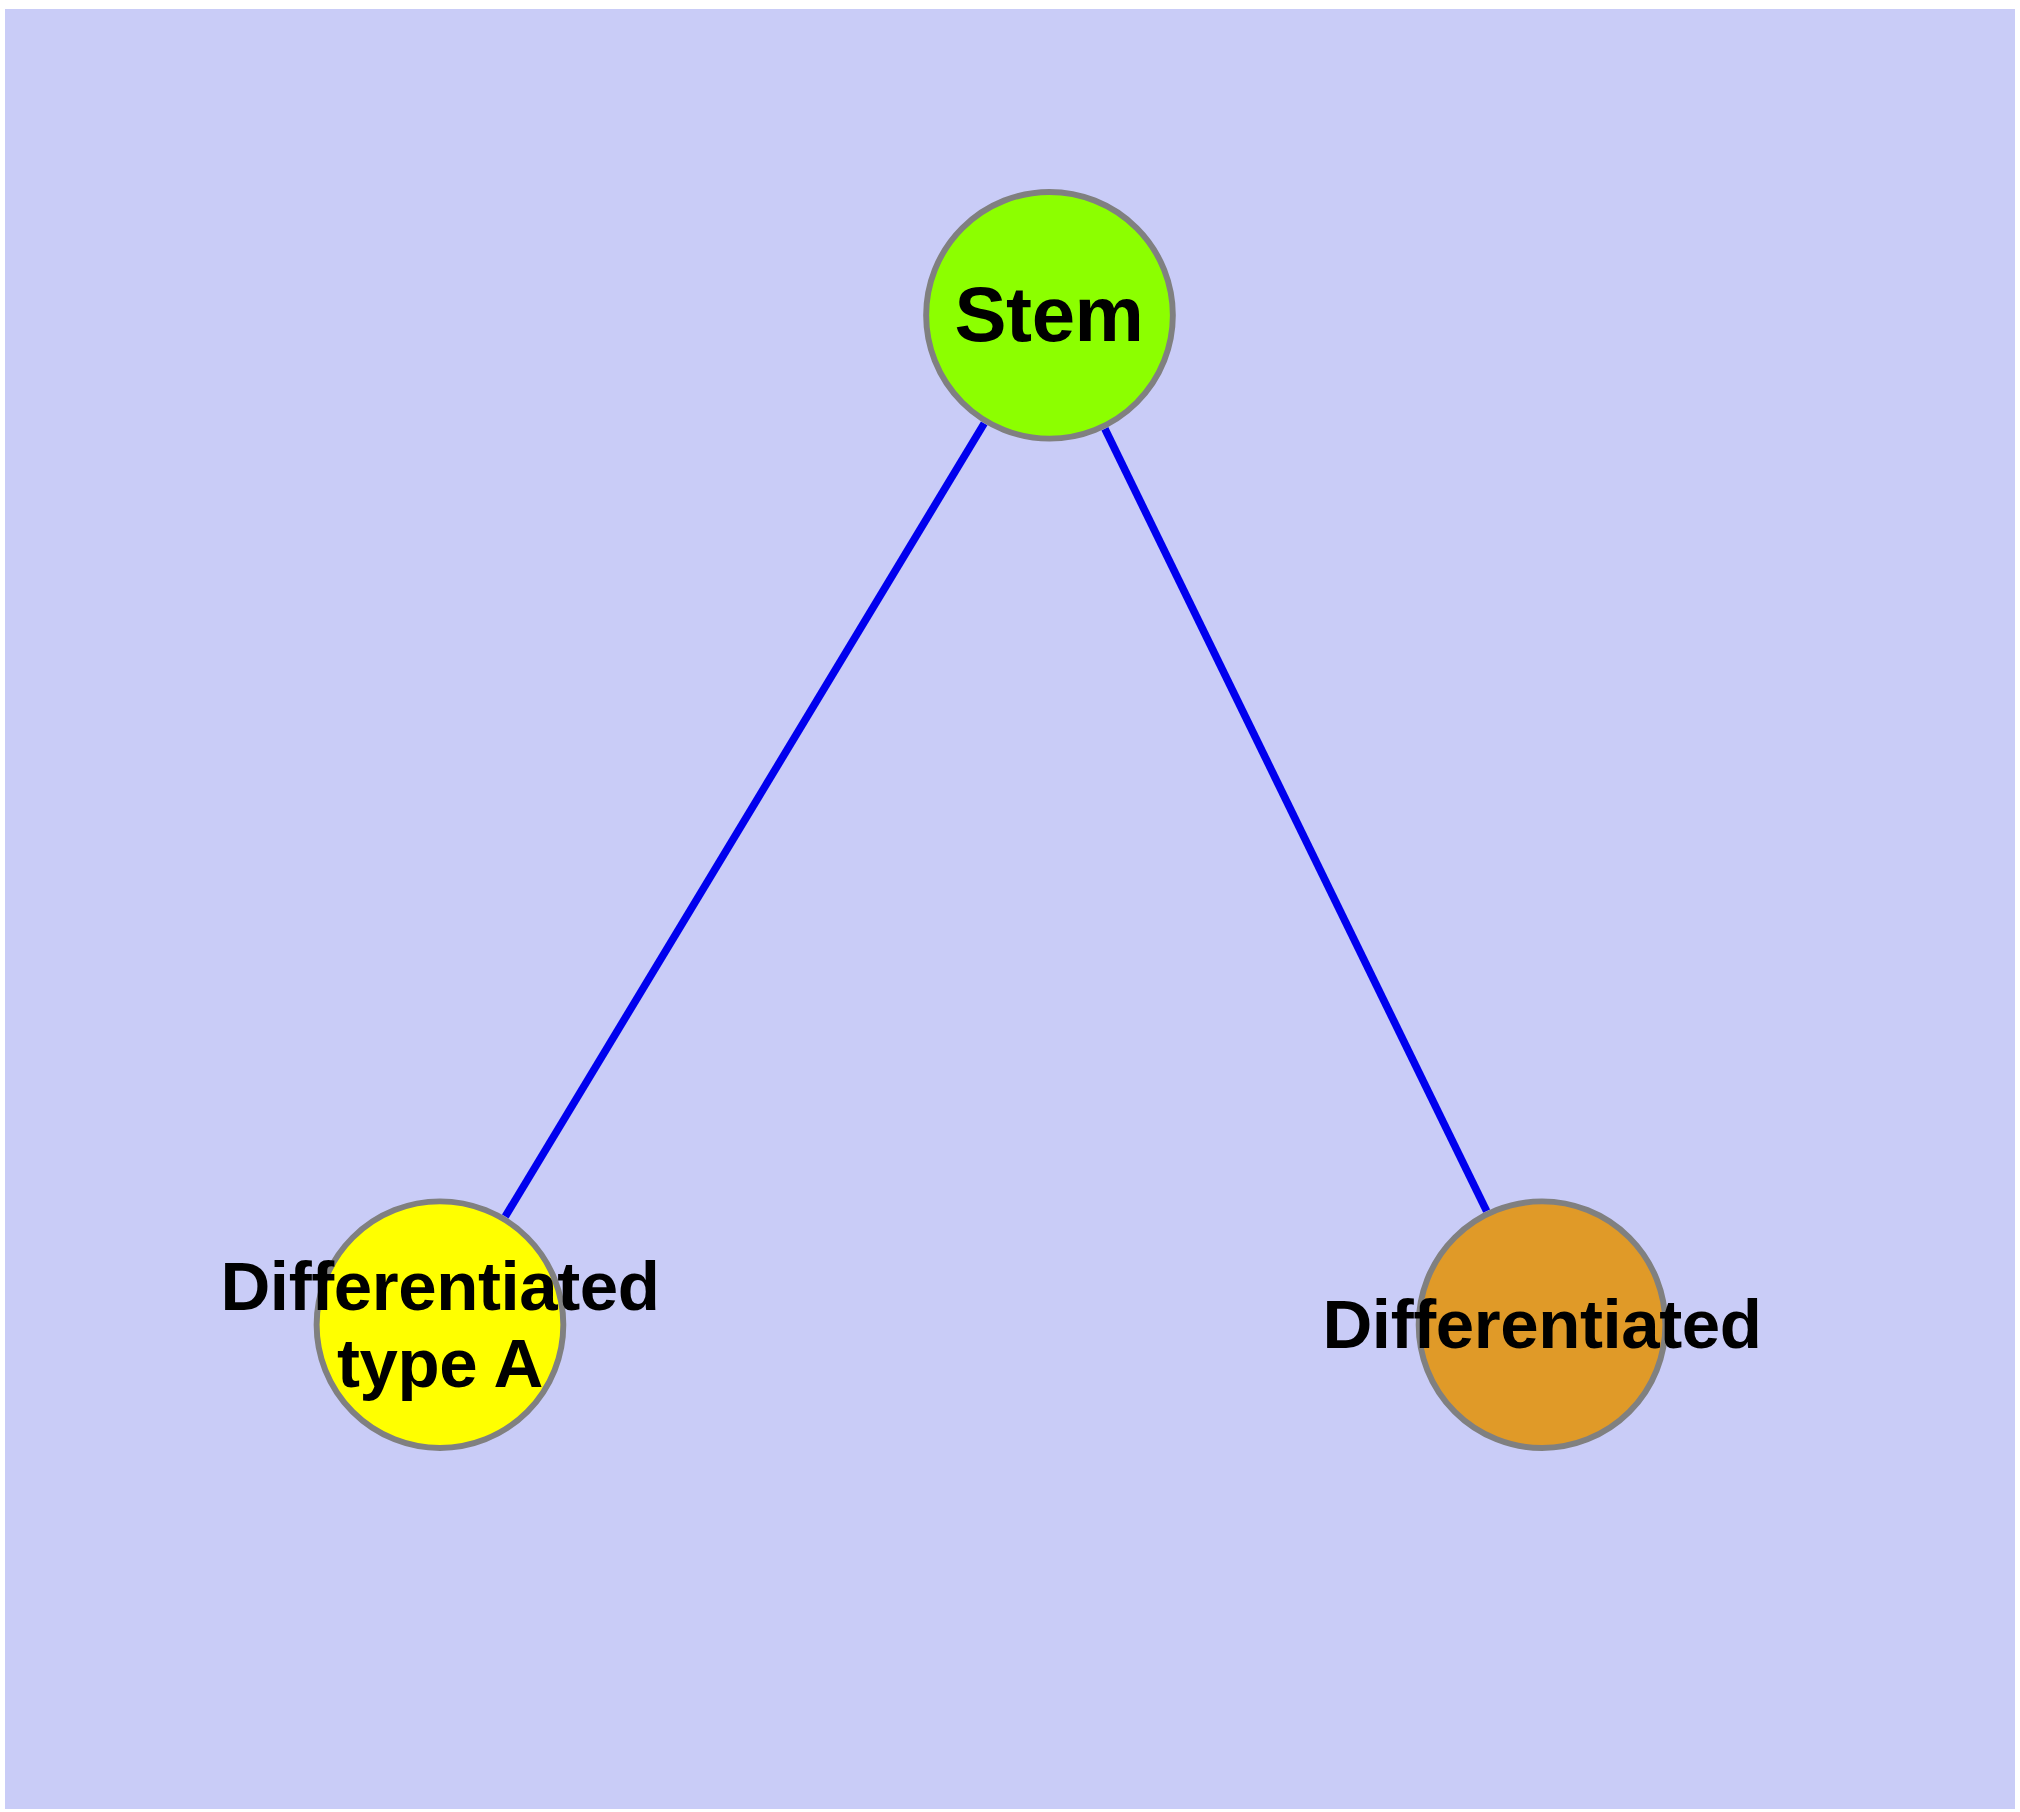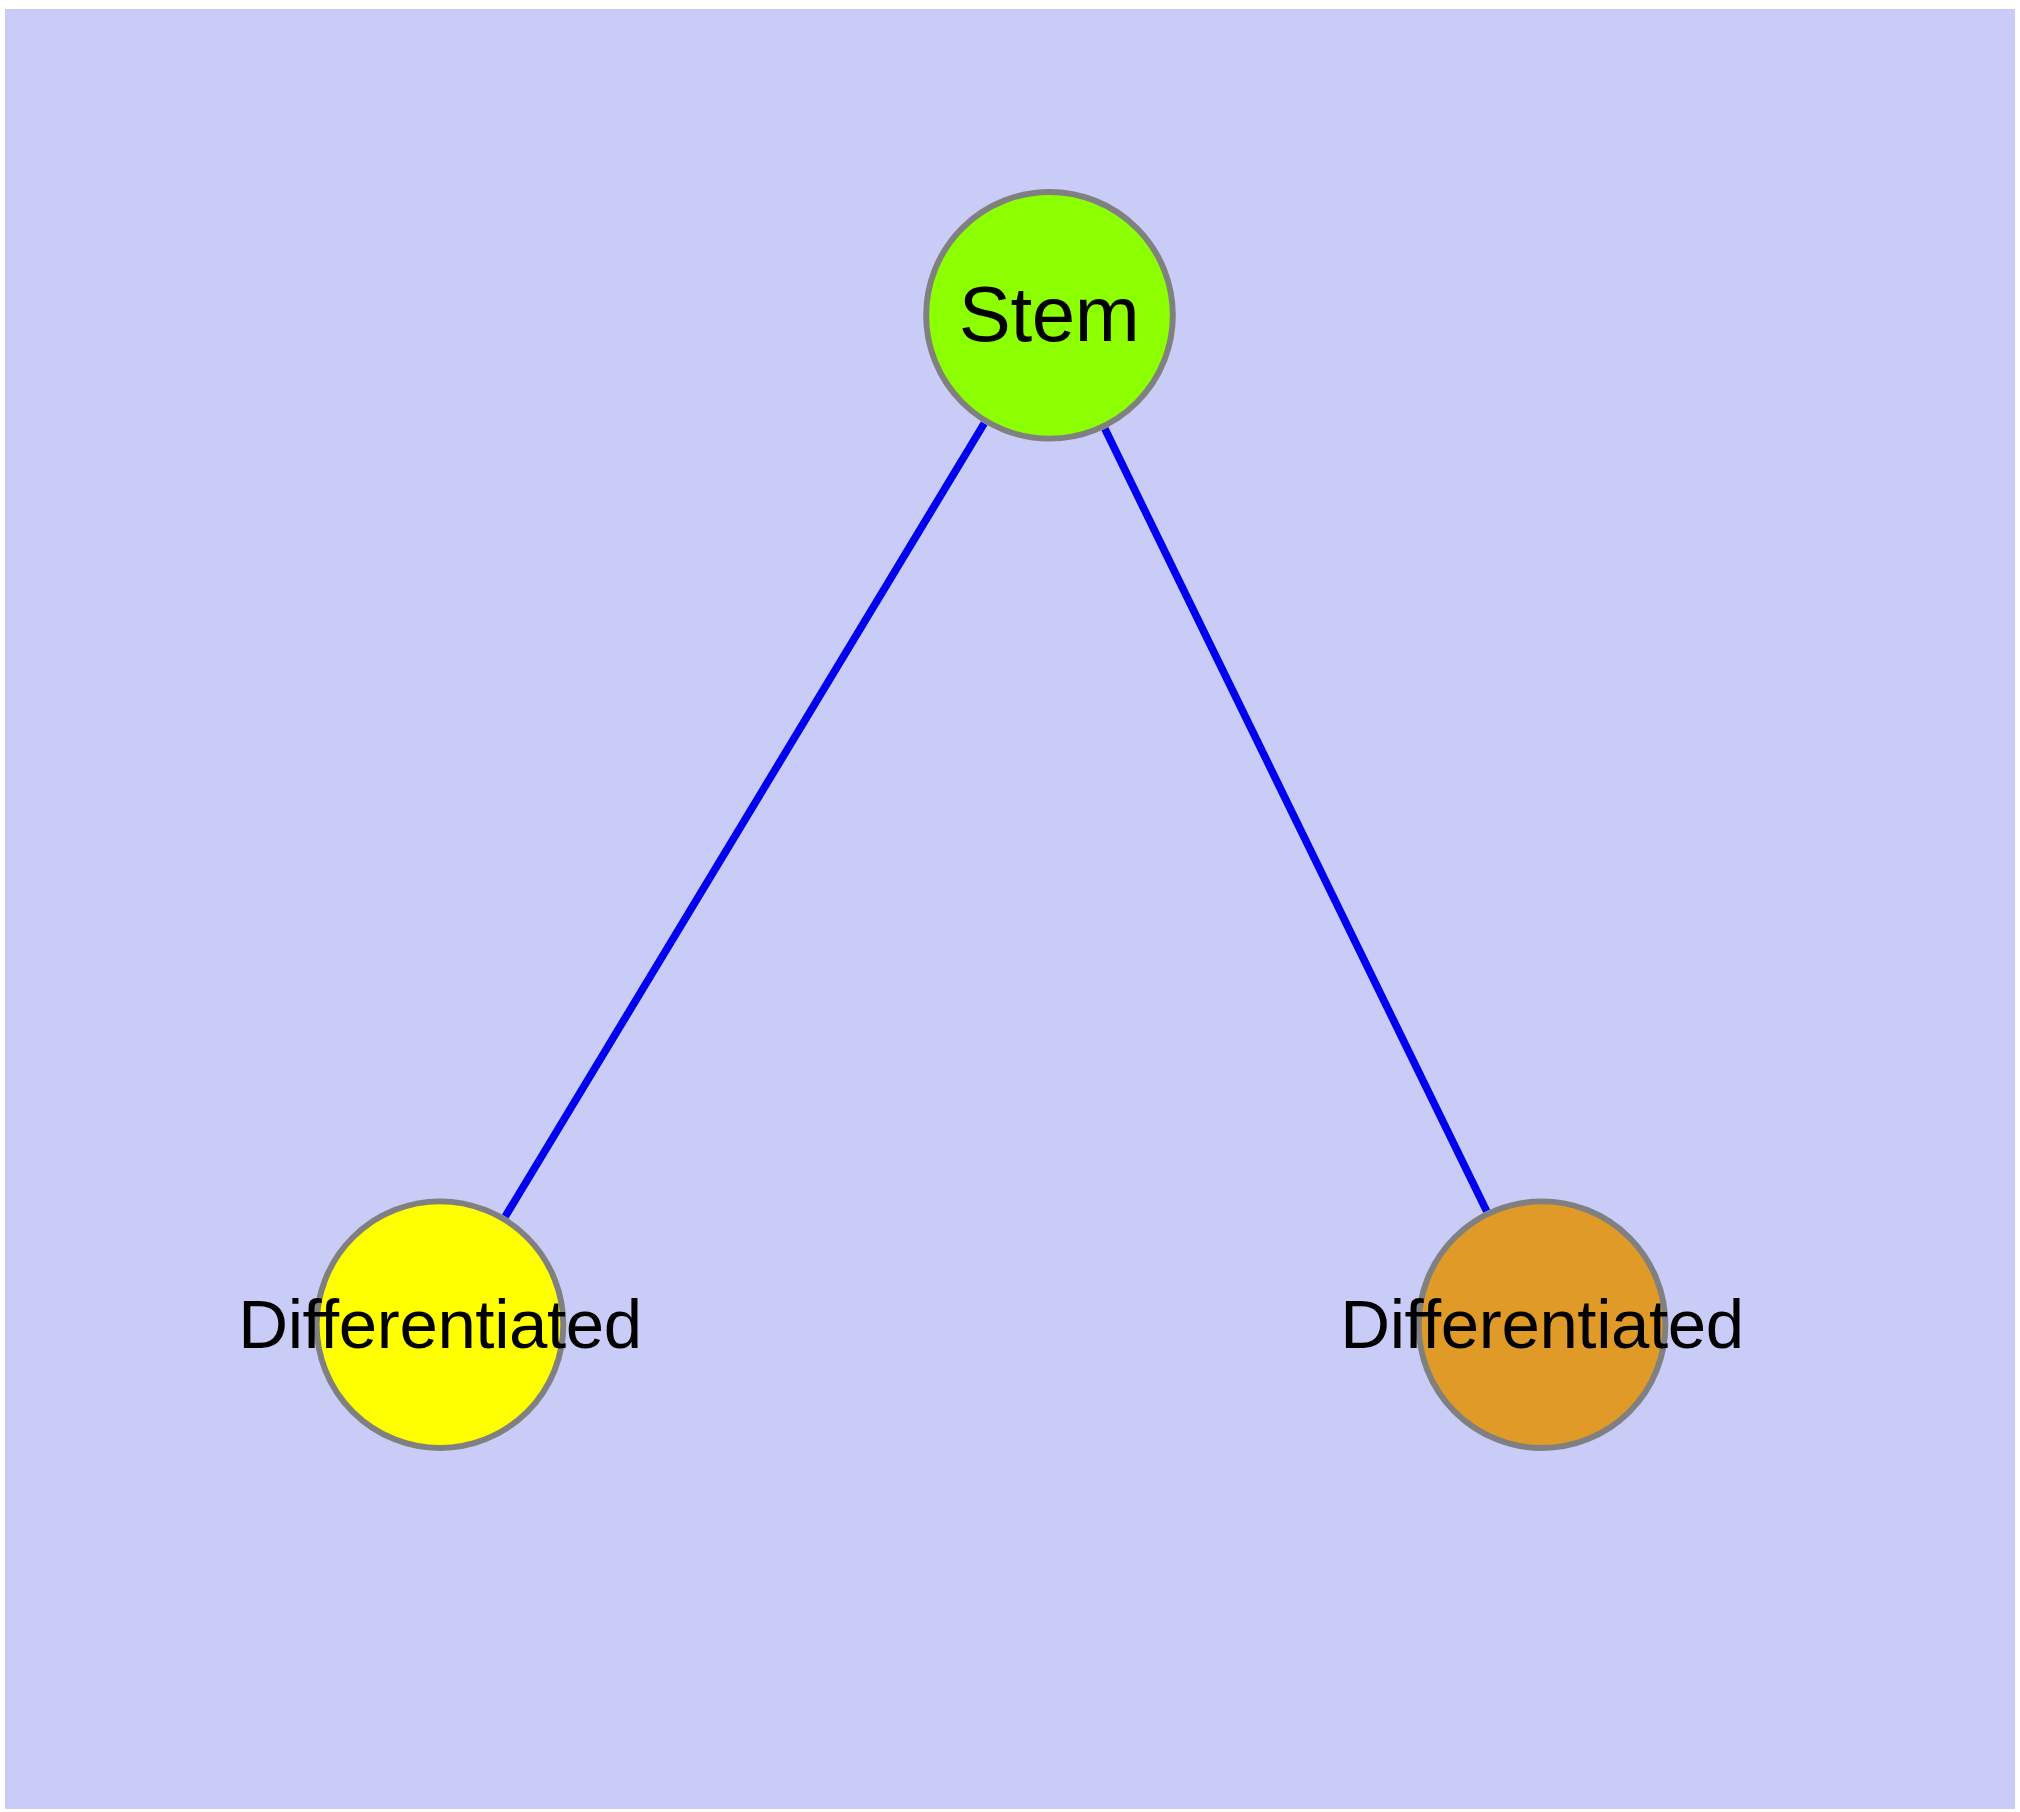--- a/index.html
+++ b/index.html
@@ -26,21 +26,21 @@
   #graph-svg {
     position: absolute;
     left: 0;
     top: 0;
     width: 2021px;
     height: 1812px;
   }
   .node-label {
     position: absolute;
     color: #000000;
-    font-weight: normal;
+    font-weight: bold;
     text-align: center;
     white-space: nowrap;
     line-height: 1.12;
     transform: translate(-50%, -50%);
     pointer-events: none;
     letter-spacing: -0.4px;
   }
   .label-stem {
     font-size: 78px;
   }
@@ -68,20 +68,21 @@
       <circle cx="1819" cy="1563" r="145.5" fill="#e09a28" stroke="#808080" stroke-width="7"></circle>
     </g>
   </svg>
 
   <div class="node-label label-stem" style="left:1049px; top:315px;">
     <div>Stem</div>
   </div>
 
   <div class="node-label label-leaf" style="left:440px; top:1325px;">
     <div>Differentiated</div>
+    <div>type A</div>
   </div>
 
   <div class="node-label label-leaf" style="left:1542px; top:1325px;">
     <div>Differentiated</div>
   </div>
 
 </div>
 
 
 </body></html>

